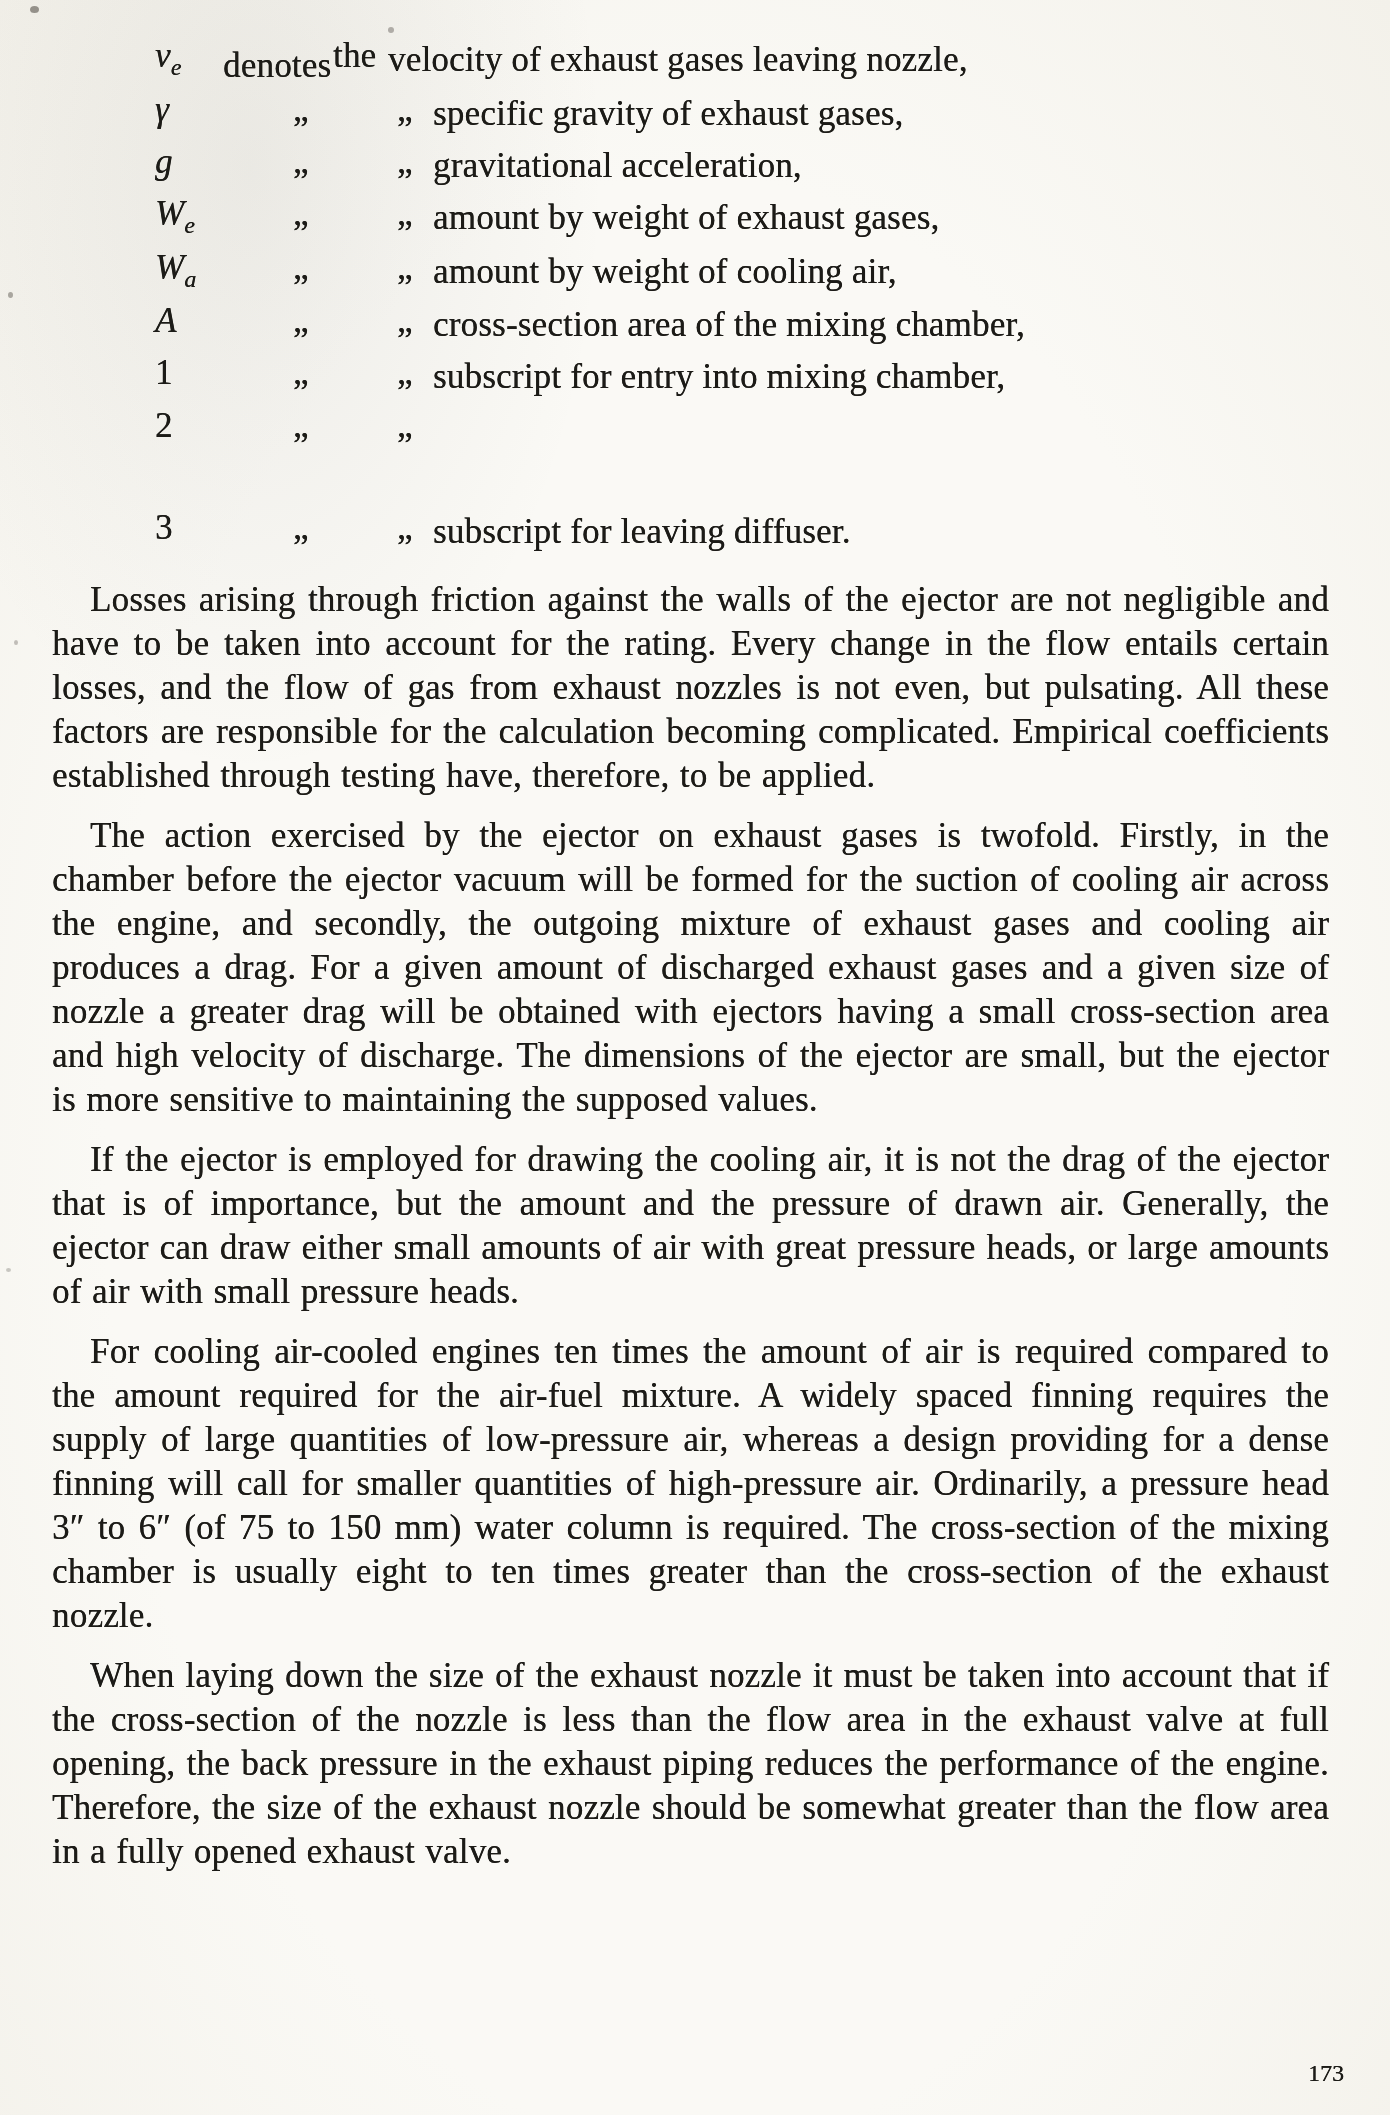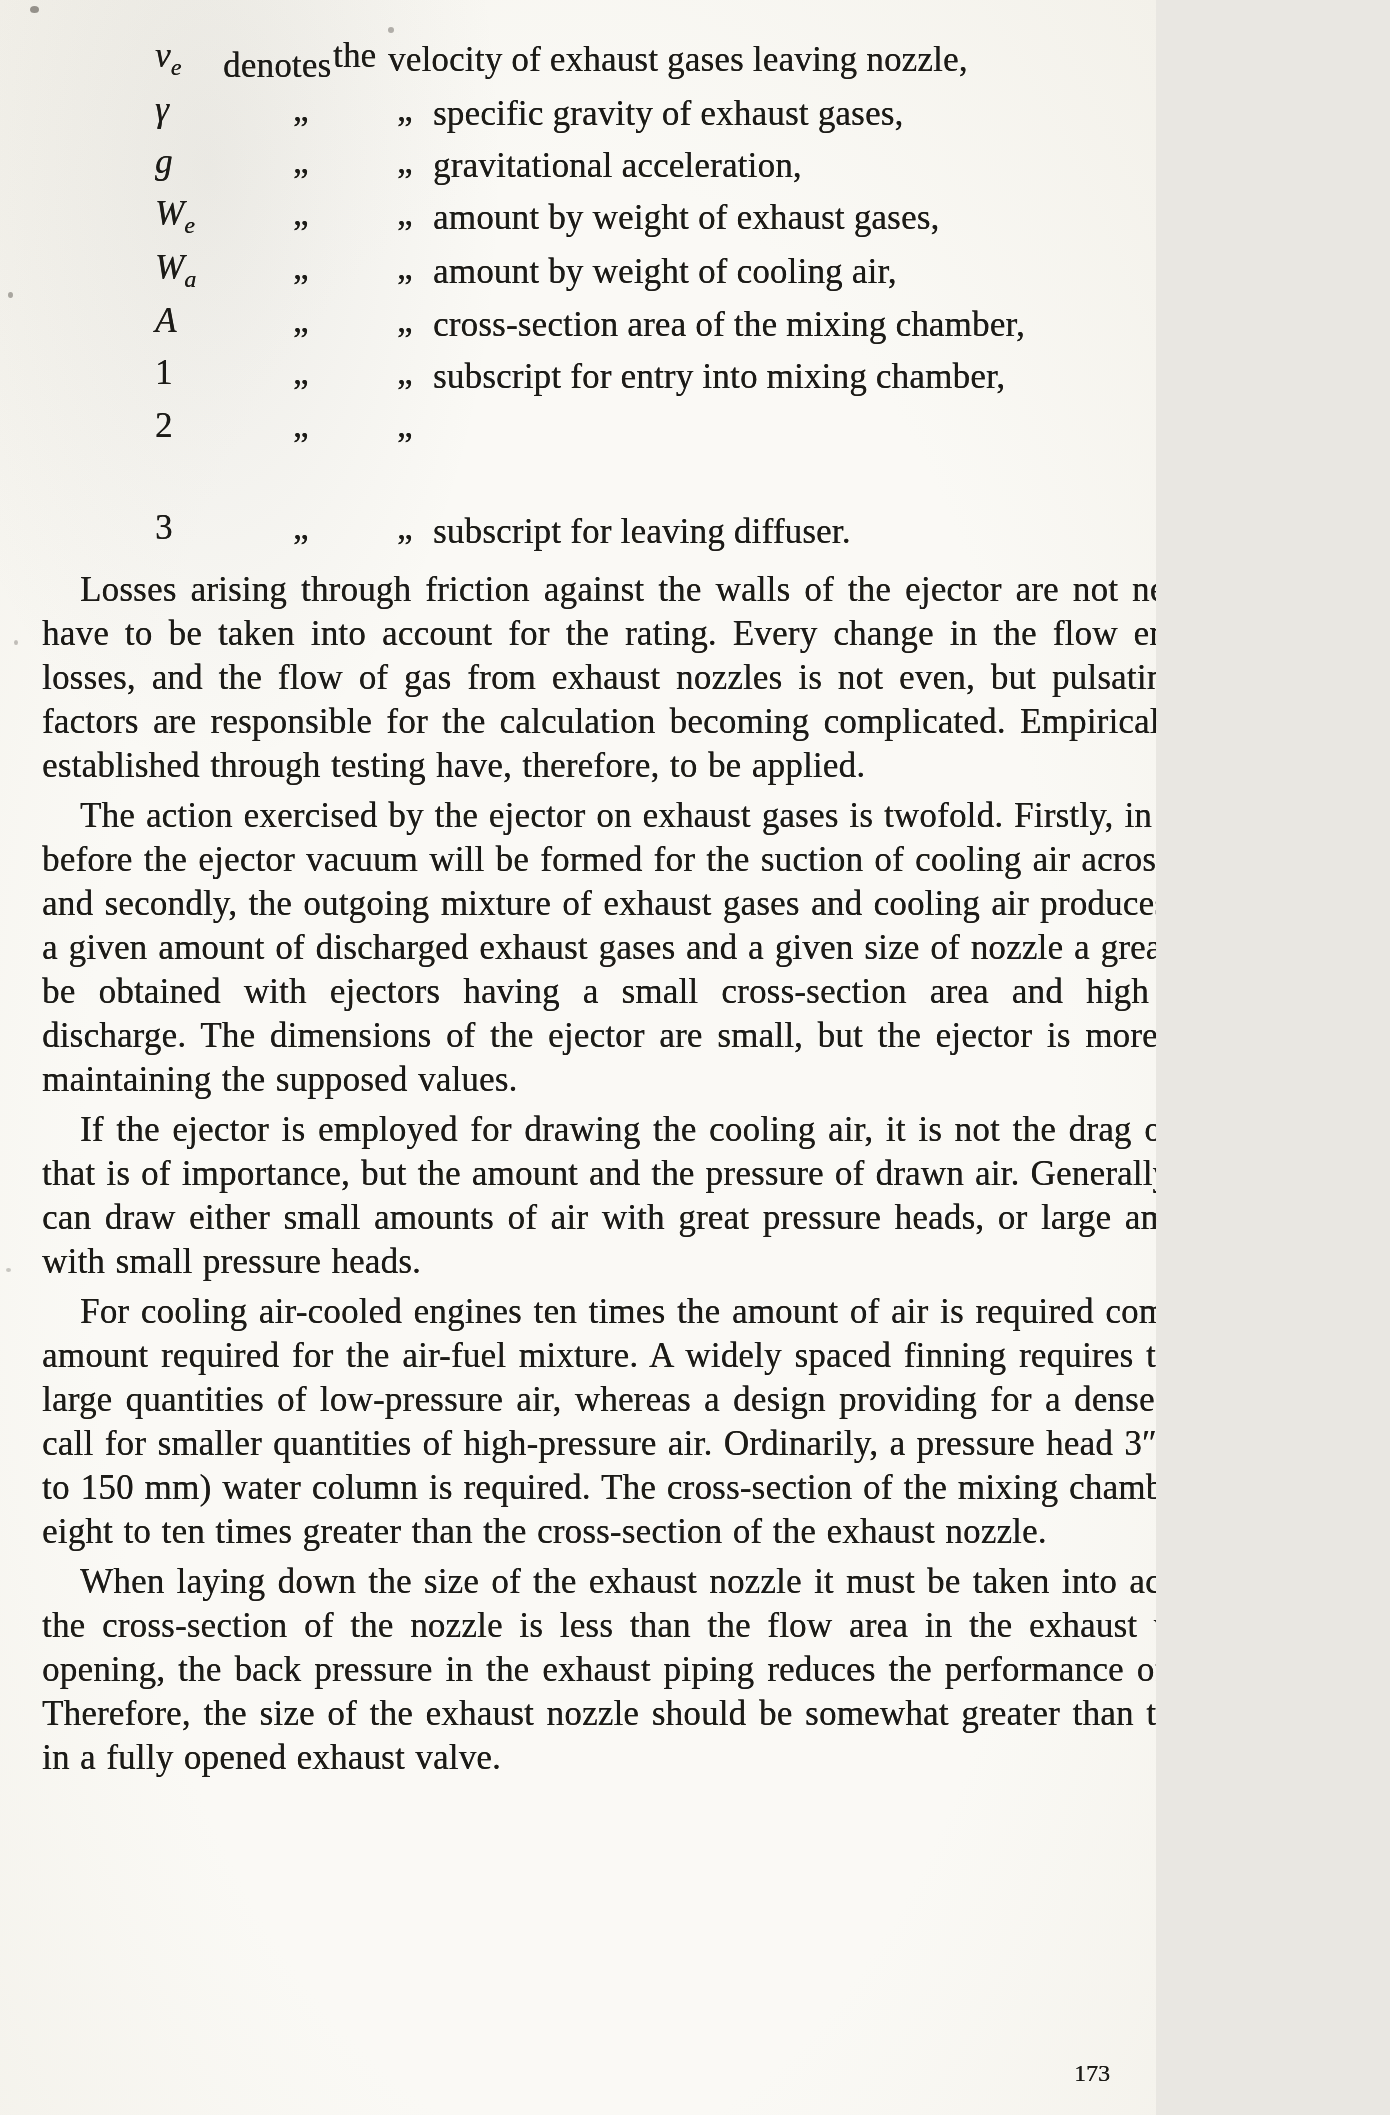--- a/index.html
+++ b/index.html
@@ -7,21 +7,21 @@
     padding: 0;
   }
   body {
     width: 1390px;
     height: 2115px;
     background: #e9e7e2;
     font-family: "Liberation Serif", "DejaVu Serif", serif;
   }
   .page {
     position: relative;
-    width: 1156px;
+    width: 1390px;
     height: 2115px;
     overflow: hidden;
     color: #1c1b17;
     background:
       radial-gradient(ellipse at 18% 8%, rgba(120,118,110,0.10), rgba(0,0,0,0) 22%),
       radial-gradient(ellipse at 50% 55%, #faf9f5 60%, #f3f1ea 100%);
     text-shadow: 0.25px 0 0 currentColor;
   }
 
   
@@ -59,21 +59,21 @@
     top: 562px;
     left: 36px;
     width: 1309px;
     font-size: 35px;
     line-height: 44px;
     letter-spacing: 0.2px;
     word-spacing: 1.5px;
     text-align: justify;
   }
   .body-text p {
-    margin: 6px;
+    margin: 16px;
     text-indent: 38px;
   }
 
   
   .page-number {
     position: absolute;
     top: 2060px;
     right: 46px;
     font-size: 24px;
   }

